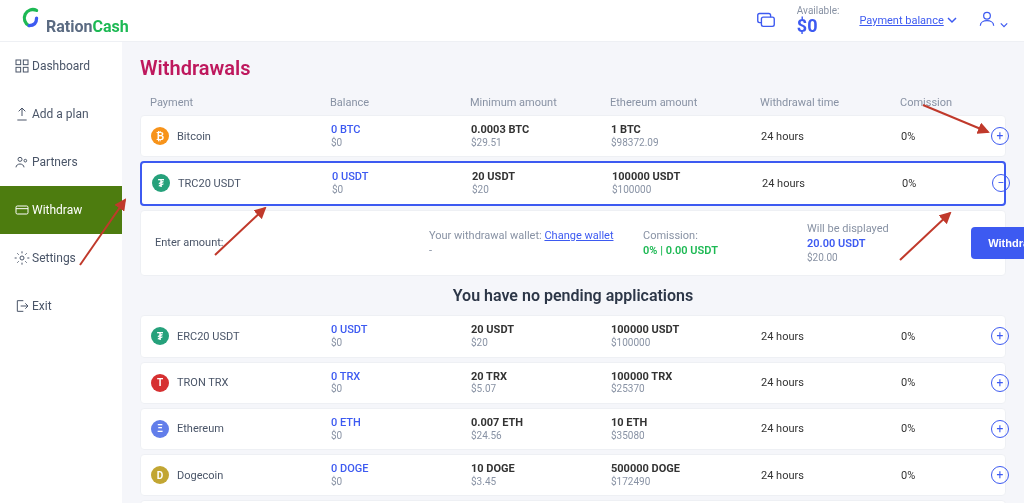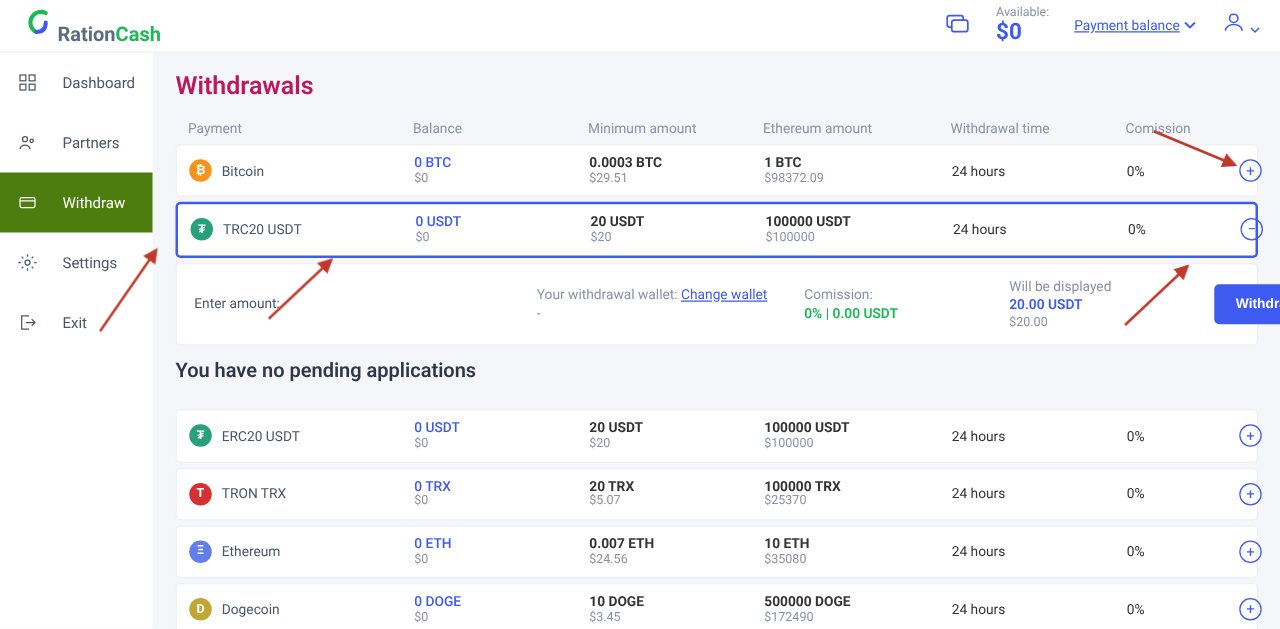--- a/index.html
+++ b/index.html
@@ -13,21 +13,21 @@
 .top-right { display: flex; align-items: center; gap: 20px; }
 .balance-widget { display: flex; align-items: center; gap: 20px; }
 .balance-icon { color: #3d5af1; }
 .balance-text { display: flex; flex-direction: column; line-height: 1.1; }
 .balance-label { font-size: 10px; color: #8892a4; }
 .balance-val { font-size: 18px; font-weight: 700; color: #3d5af1; }
 .payment-link { color: #3d5af1; text-decoration: underline; font-size: 11px; line-height: 1.2; display: flex; align-items: center; gap: 3px; }
 .user-icon { color: #3d5af1; }
 .layout { display: flex; height: calc(100% - 42px); }
 .sidebar { width: 122px; background: #fff; display: flex; flex-direction: column; }
-.sidebar-item { display: flex; align-items: center; gap: 20px; padding: 16px 14px; font-size: 12px; color: #4a5568; cursor: pointer; }
+.sidebar-item { display: flex; align-items: center; gap: 2px; padding: 16px 14px; font-size: 12px; color: #4a5568; cursor: pointer; }
 .sidebar-item.active { background: #4d7c0f; color: #fff; }
 .sidebar-item svg { width: 16px; height: 16px; flex-shrink: 0; }
 .main { flex: 1; padding: 14px 18px; overflow-y: auto; }
 h1.page-title { font-size: 20px; font-weight: 600; color: #be185d; margin-bottom: 10px; }
 .table-head { display: grid; grid-template-columns: 180px 140px 140px 150px 140px 90px 30px; font-size: 11px; color: #8892a4; padding: 6px 10px; }
 .row { display: grid; grid-template-columns: 180px 140px 140px 150px 140px 90px 30px; align-items: center; background: #fff; border: 1px solid #eef0f4; border-radius: 4px; padding: 7px 10px; margin-bottom: 4px; font-size: 11px; }
 .row.selected { border: 2px solid #3d5af1; }
 .coin-cell { display: flex; align-items: center; gap: 8px; color: #4a5568; }
 .coin-icon { width: 18px; height: 18px; border-radius: 50%; display: flex; align-items: center; justify-content: center; color: #fff; font-size: 10px; font-weight: 700; flex-shrink: 0; }
 .cell-primary { color: #3d5af1; font-weight: 500; }
@@ -41,21 +41,21 @@
 .amount-box input { border: none; outline: none; width: 80px; font-size: 13px; font-weight: 600; color: #2d3748; }
 .amount-unit { font-size: 10px; color: #8892a4; font-weight: 600; }
 .wallet-block { color: #8892a4; line-height: 1.4; }
 .wallet-block a { color: #3d5af1; text-decoration: underline; }
 .comm-block { line-height: 1.4; }
 .comm-label { color: #8892a4; }
 .comm-val { color: #1db954; font-weight: 600; }
 .display-block { line-height: 1.4; }
 .display-val { color: #3d5af1; font-weight: 600; }
 .withdraw-btn { background: #3d5af1; color: #fff; border: none; border-radius: 4px; padding: 10px 8px; font-size: 11px; font-weight: 600; cursor: pointer; width: 100%; }
-.pending-title { font-size: 16px; font-weight: 600; color: #2d3748; margin: 8px 0 22px; }
+.pending-title { text-align: center; font-size: 16px; font-weight: 600; color: #2d3748; margin: 8px 0 10px; }
 .arrow { position: absolute; pointer-events: none; }
 </style>
 </head>
 <body>
 
 <div class="topbar">
   <div class="logo">
     <span class="logo-mark">
       <svg viewBox="0 0 24 24" fill="none">
           <path d="M19 5a7 7 0 1 0-7 14" stroke="#1db954" stroke-width="3" stroke-linecap="round"></path>
@@ -99,20 +99,26 @@
 <div class="layout">
   <div class="sidebar">
     <div class="sidebar-item">
       <svg viewBox="0 0 24 24" fill="none">
           <rect x="3" y="3" width="7" height="7" stroke="currentColor" stroke-width="1.5"></rect>
           <rect x="14" y="3" width="7" height="7" stroke="currentColor" stroke-width="1.5"></rect>
           <rect x="3" y="14" width="7" height="7" stroke="currentColor" stroke-width="1.5"></rect>
           <rect x="14" y="14" width="7" height="7" stroke="currentColor" stroke-width="1.5"></rect>
         </svg>
       <span>Dashboard</span>
+    </div>
+    <div class="sidebar-item">
+      <svg viewBox="0 0 24 24" fill="none">
+          <path d="M12 3v12M7 8l5-5 5 5M5 21h14" stroke="currentColor" stroke-width="1.5"></path>
+        </svg>
+      <span>Add a plan</span>
     </div>
     <div class="sidebar-item">
       <svg viewBox="0 0 24 24" fill="none">
           <circle cx="9" cy="8" r="3" stroke="currentColor" stroke-width="1.5"></circle>
           <circle cx="17" cy="10" r="2" stroke="currentColor" stroke-width="1.5"></circle>
           <path d="M3 20c0-3 3-5 6-5s6 2 6 5" stroke="currentColor" stroke-width="1.5"></path>
         </svg>
       <span>Partners</span>
     </div>
     <div class="sidebar-item active">

